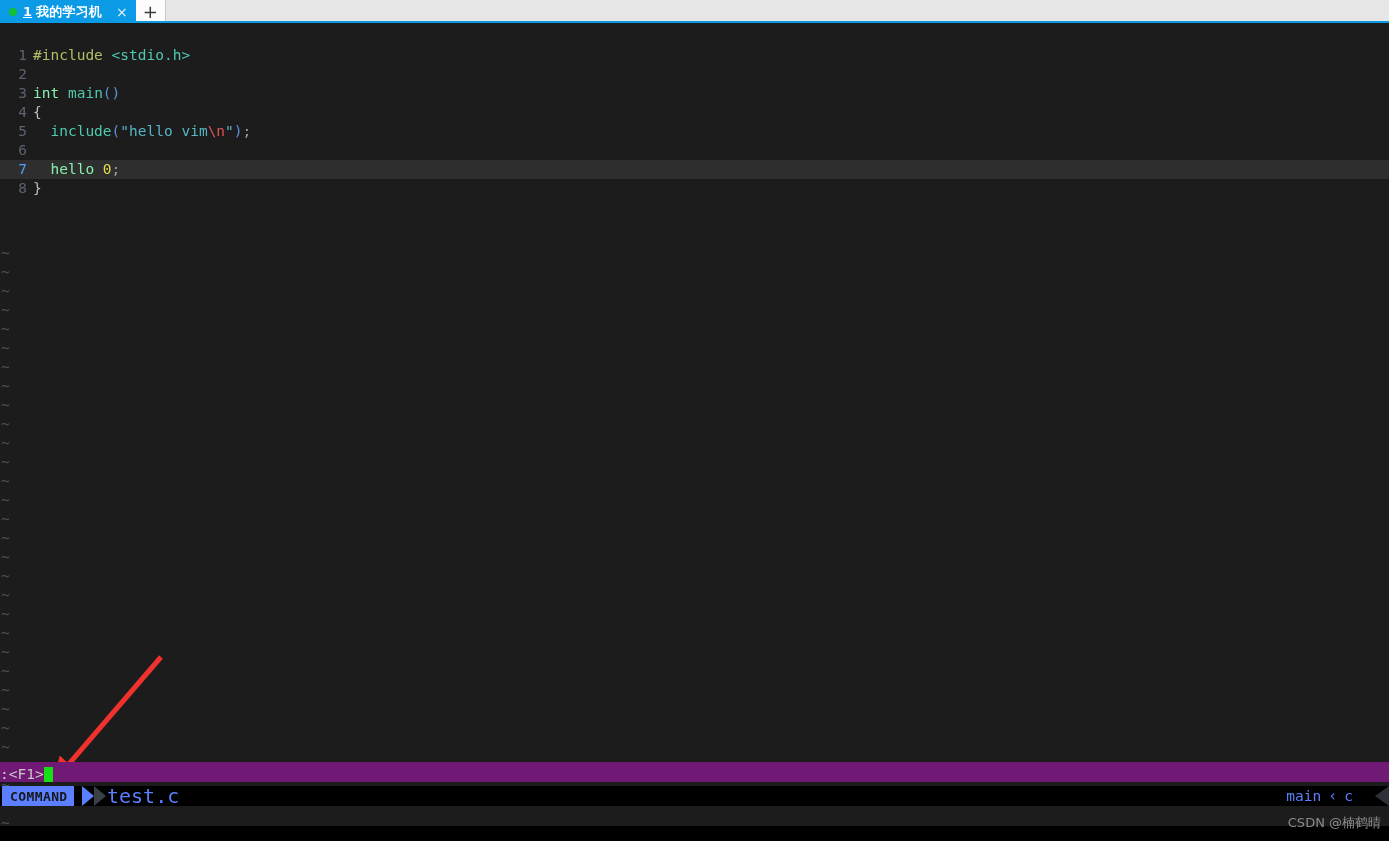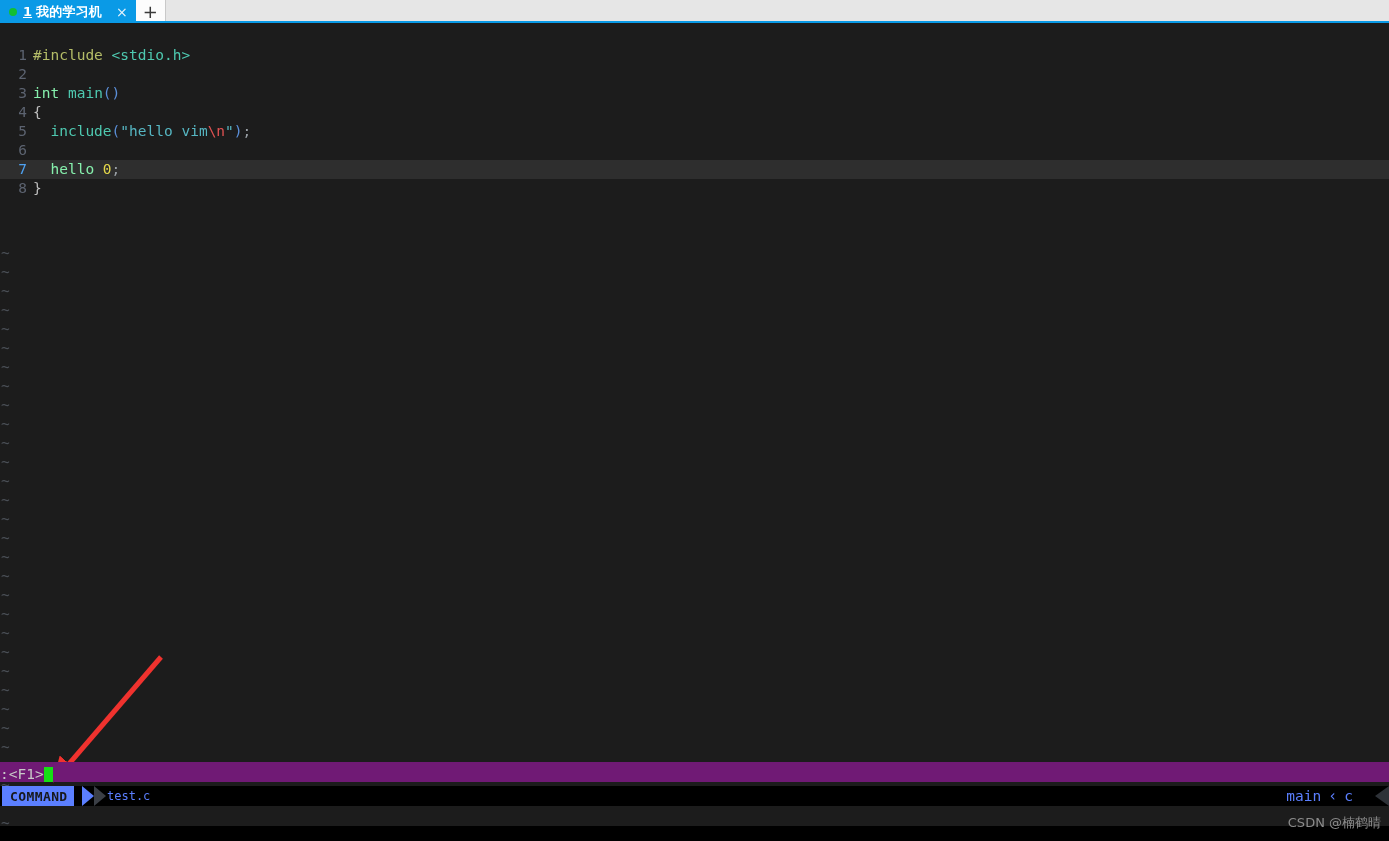--- a/index.html
+++ b/index.html
@@ -234,21 +234,21 @@
     border-bottom: 10px solid transparent;
     border-left: 12px solid #3b3f46;
     transform: translateX(12px);
   }
   .status-file {
     position: absolute;
     left: 107px; top: 0;
     height: 20px;
     line-height: 20px;
     color: #5b7fff;
-    font-size: 12px;
+    font-size: 20px;
   }
   .status-right {
     position: absolute;
     right: 36px; top: 0;
     height: 20px;
     line-height: 20px;
     color: #5b7fff;
     font-size: 14.5px;
     display: flex;
     align-items: center;

